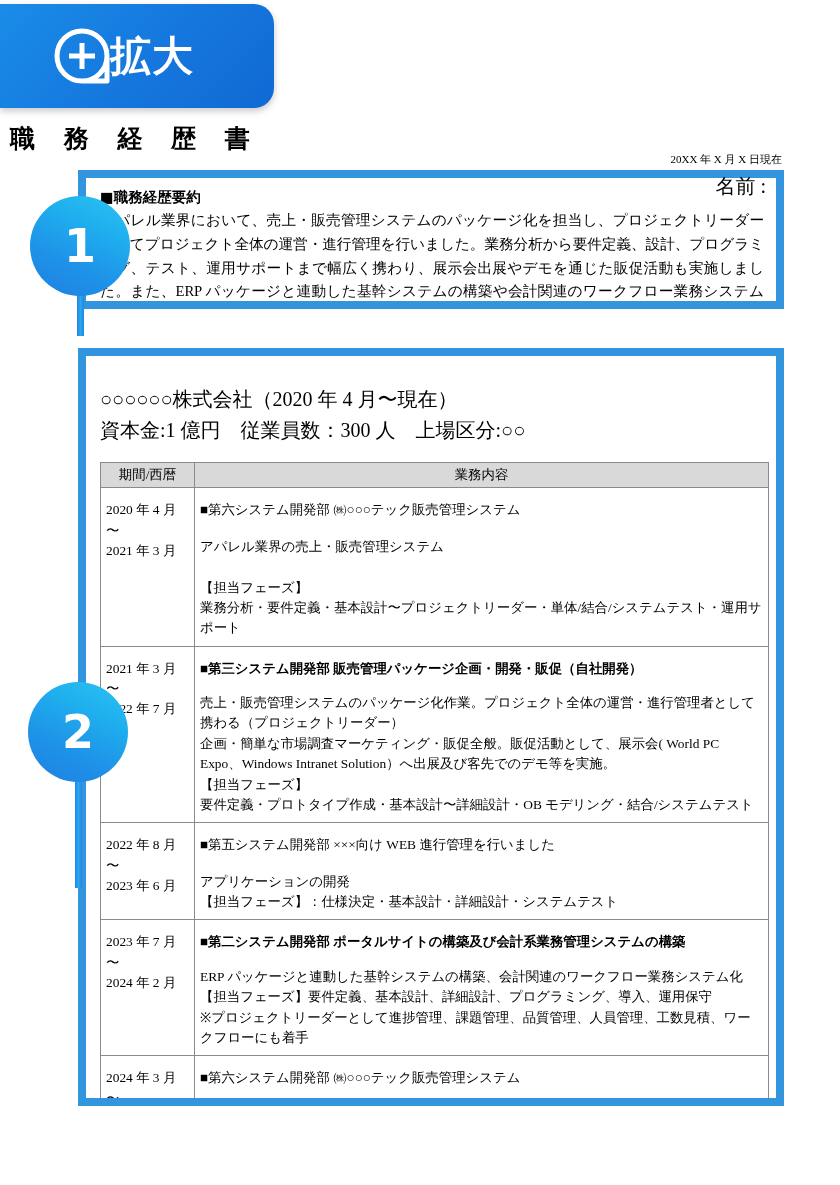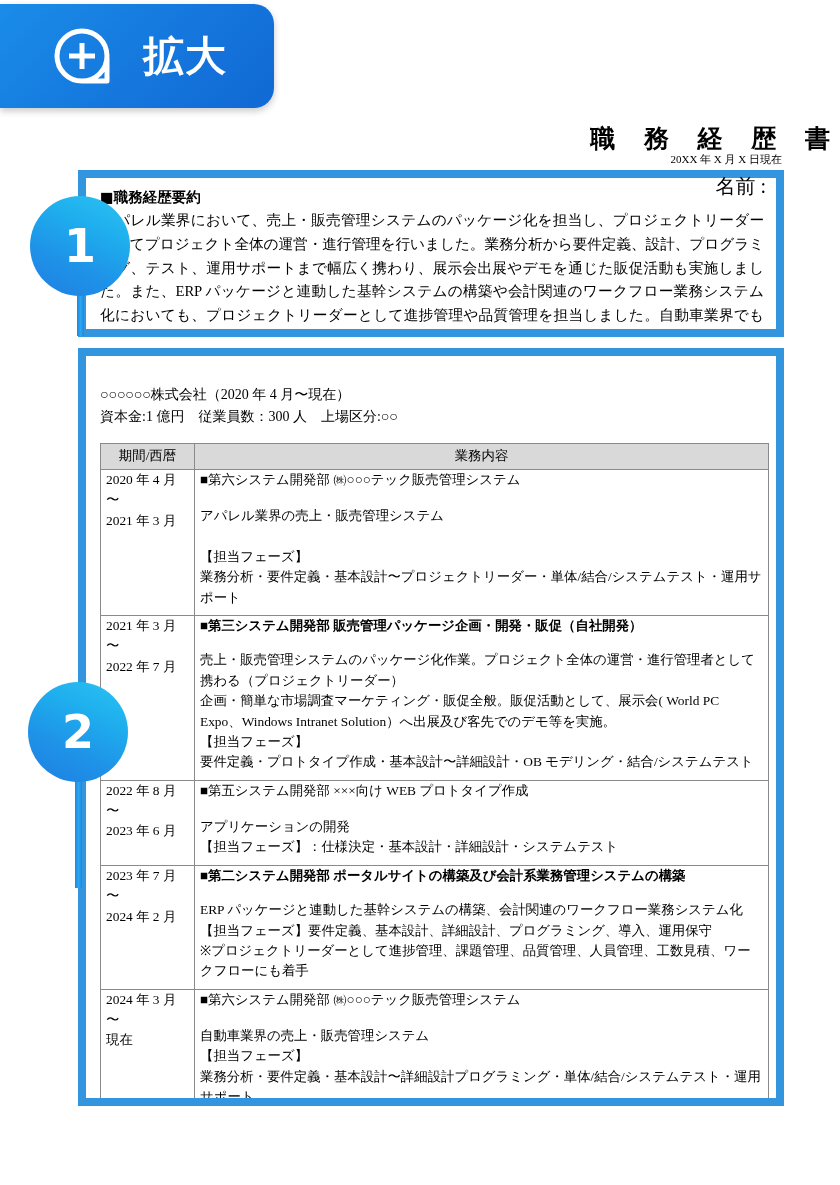--- a/index.html
+++ b/index.html
@@ -21,21 +21,21 @@
     position: absolute;
     left: 0px;
     top: 4px;
     width: 274px;
     height: 104px;
     border-radius: 0 20px 20px 0;
     background: linear-gradient(135deg, #1a8ce8 0%, #1577dd 55%, #1169d4 100%);
     box-shadow: 0 3px 7px rgba(0,0,0,0.22);
     display: flex;
     align-items: center;
-    gap: 33px;
+    gap: 0;
     padding-left: 54px;
     box-sizing: border-box;
   }
   .zoom-badge-icon {
     width: 56px;
     height: 56px;
     position: relative;
     flex: 0 0 auto;
   }
   .zoom-badge-icon svg { display: block; }
@@ -47,21 +47,21 @@
     letter-spacing: 1px;
     line-height: 1;
   }
 
   
   .doc-title {
     position: absolute;
     left: 0;
     top: 122px;
     width: 840px;
-    text-align: right;
+    text-align: left;
     font-size: 25px;
     font-weight: 700;
     letter-spacing: 10px;
     text-indent: 10px;
     font-family: "DejaVu Serif", "Liberation Serif", serif;
   }
   .doc-date {
     position: absolute;
     right: 58px;
     top: 152px;
@@ -82,21 +82,21 @@
     position: absolute;
     border: 8px solid #3395dd;
     background: #ffffff;
     box-sizing: border-box;
     overflow: hidden;
   }
   .panel-summary {
     left: 78px;
     top: 170px;
     width: 706px;
-    height: 167px;
+    height: 139px;
   }
   .panel-history {
     left: 78px;
     top: 348px;
     width: 706px;
     height: 758px;
   }
 
   .panel-inner {
     position: relative;
@@ -114,39 +114,39 @@
 
   .summary-body {
     font-size: 14.7px;
     line-height: 1.62;
     text-align: justify;
     margin: 0;
     letter-spacing: -0.1px;
   }
 
   .company-line {
-    font-size: 14px;
+    font-size: 20px;
     line-height: 1.55;
     margin: 0;
     white-space: nowrap;
   }
   .company-block { margin-top: 18px; margin-bottom: 12px; }
 
   
   table.history {
     border-collapse: collapse;
     width: 668px;
     table-layout: fixed;
     margin-top: 16px;
   }
   table.history th,
   table.history td {
     border: 1px solid #8a8a8a;
     vertical-align: top;
-    padding: 0 5px 7px 5px;
+    padding: 12px 5px 7px 5px;
     font-size: 13.4px;
     line-height: 1.52;
   }
   table.history th {
     background: #d9d9d9;
     text-align: center;
     font-weight: 400;
     padding: 2px 4px;
     font-size: 13.4px;
   }
@@ -263,21 +263,21 @@
 企画・簡単な市場調査マーケティング・販促全般。販促活動として、展示会( World PC Expo、Windows Intranet Solution）へ出展及び客先でのデモ等を実施。
 【担当フェーズ】
 要件定義・プロトタイプ作成・基本設計〜詳細設計・OB モデリング・結合/システムテスト</p>
           </td>
         </tr>
         <tr>
           <td class="period">2022 年 8 月
 〜
 2023 年 6 月</td>
           <td>
-            <p class="detail-title">■第五システム開発部 ×××向け WEB プロトタイプ作成</p>
+            <p class="detail-title">■第五システム開発部 ×××向け WEB 進行管理を行いました</p>
             <p class="detail-body">アプリケーションの開発
 【担当フェーズ】：仕様決定・基本設計・詳細設計・システムテスト</p>
           </td>
         </tr>
         <tr class="tight">
           <td class="period">2023 年 7 月
 〜
 2024 年 2 月</td>
           <td>
             <p class="detail-title">■第二システム開発部 ポータルサイトの構築及び会計系業務管理システムの構築</p>

